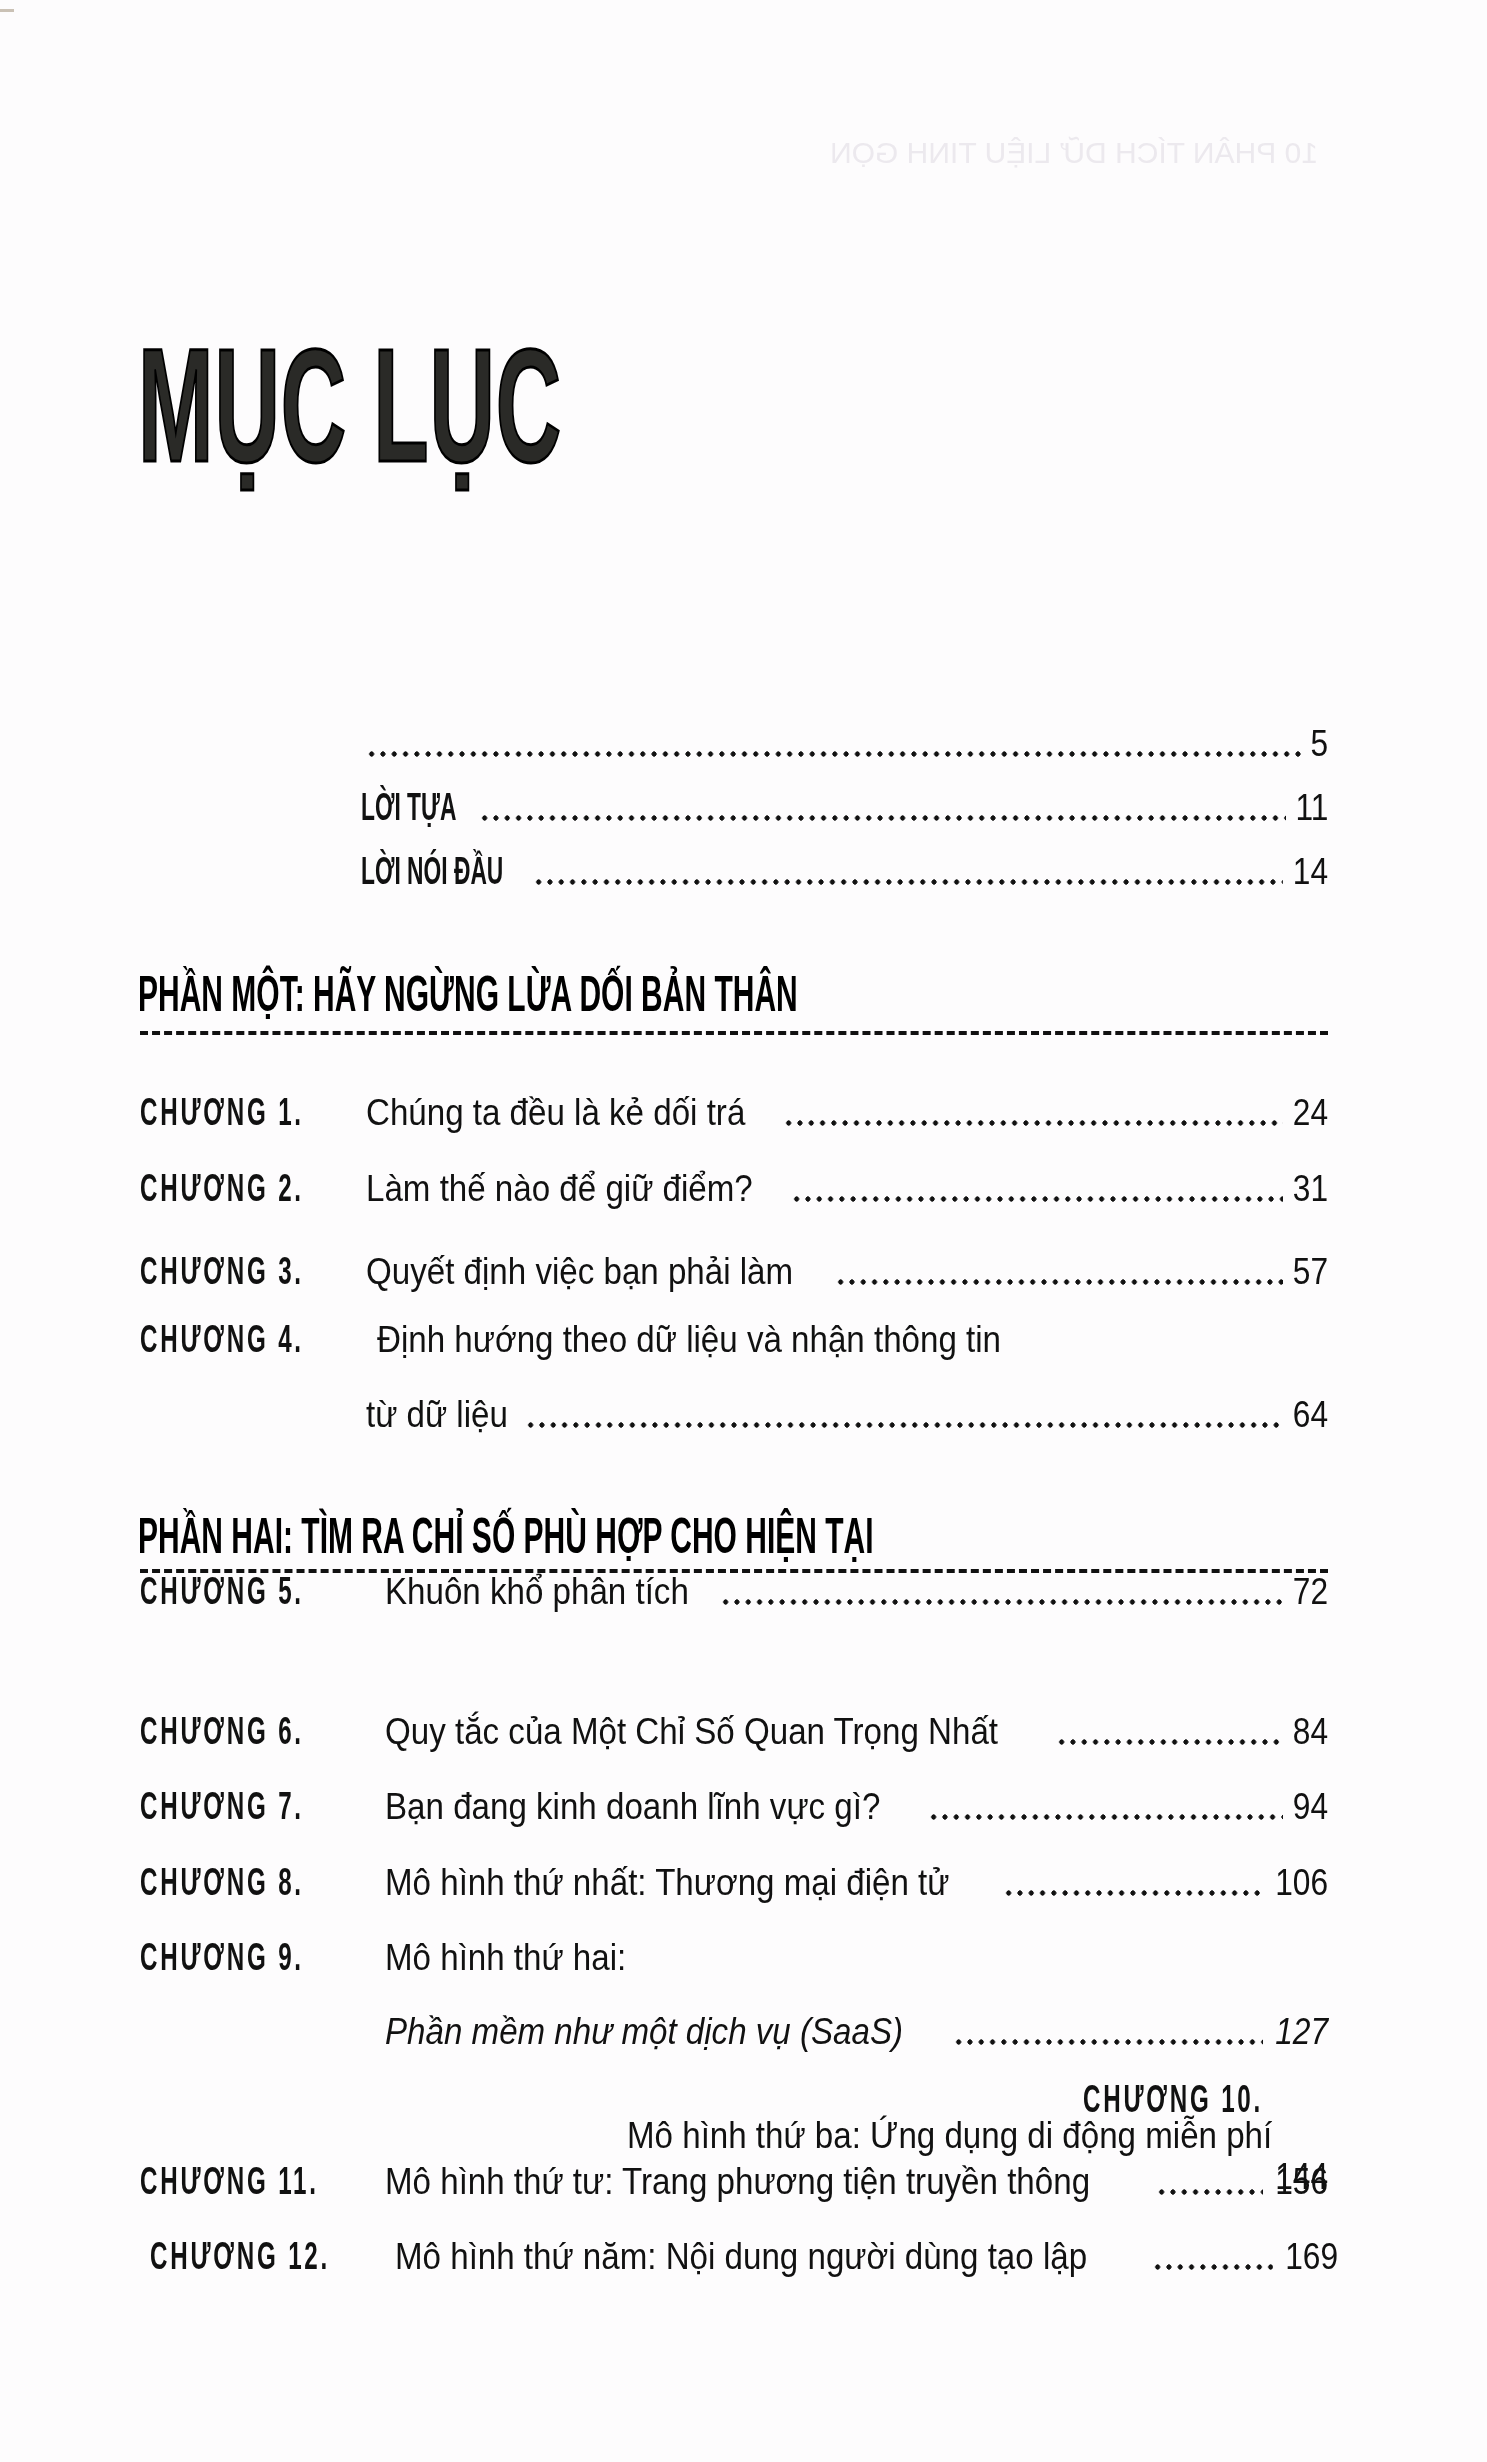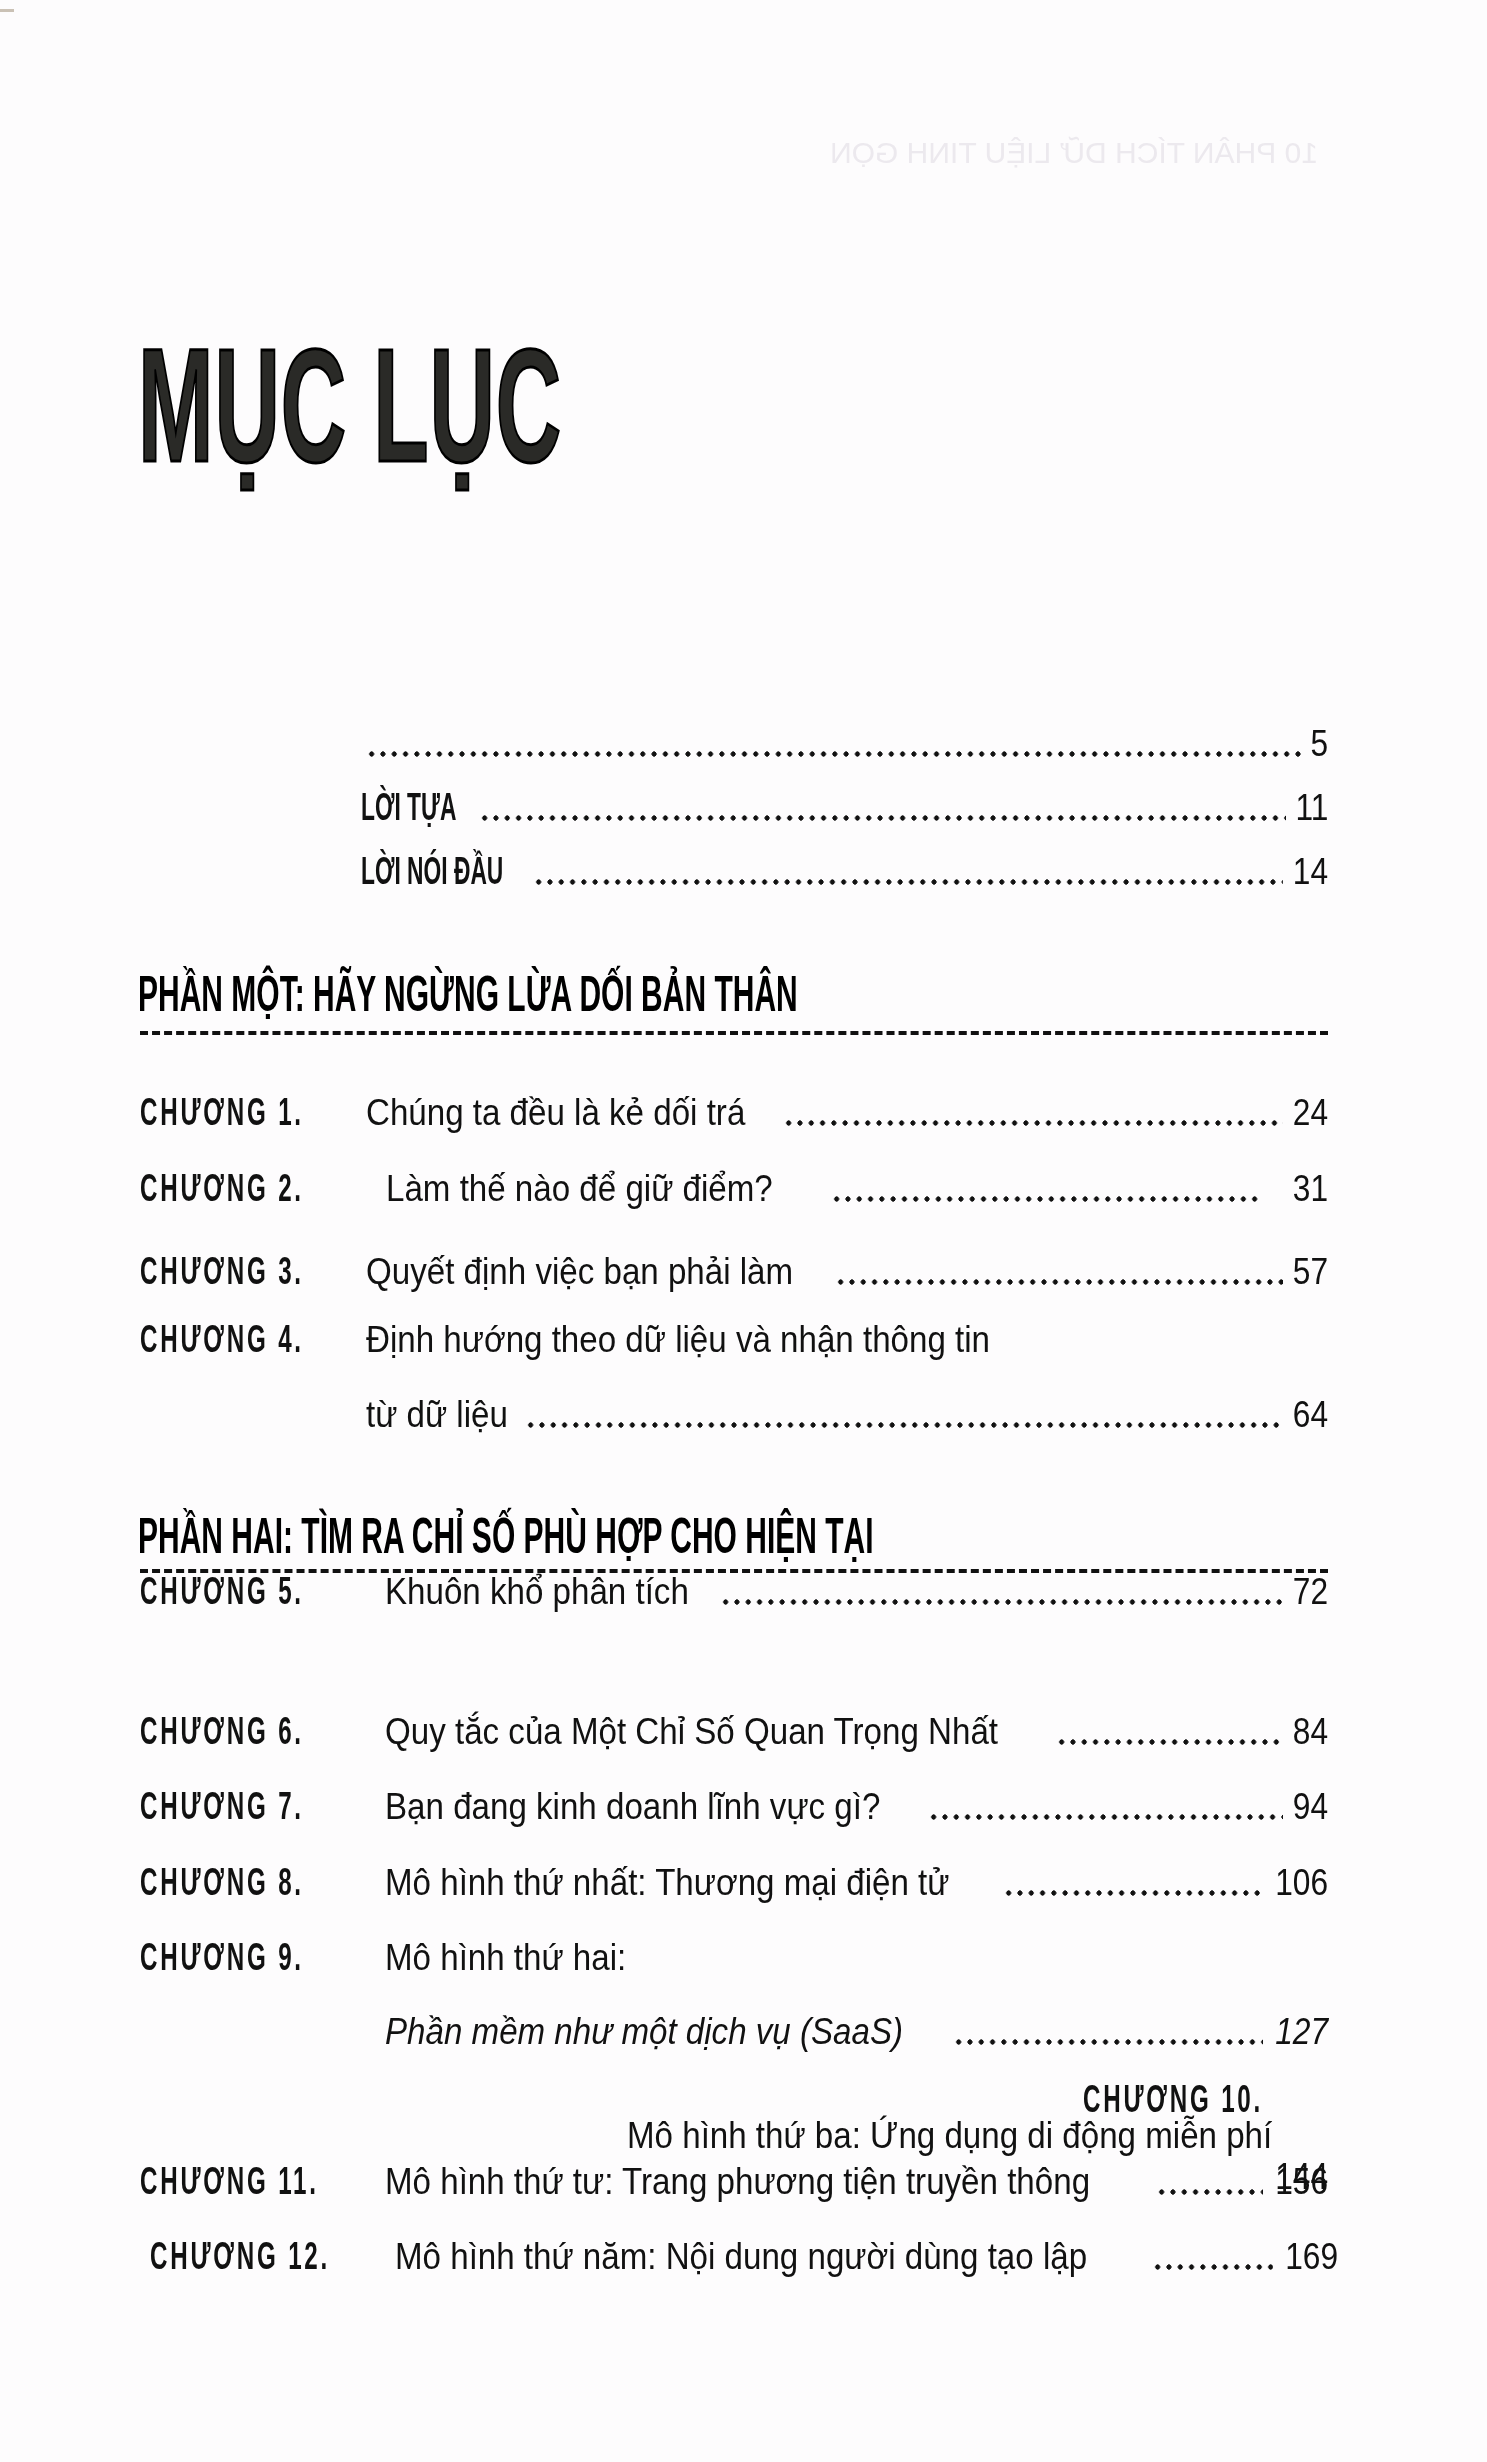--- a/index.html
+++ b/index.html
@@ -107,33 +107,33 @@
 
 <div class="part" style="top:969px;">PHẦN MỘT: HÃY NGỪNG LỪA DỐI BẢN THÂN</div>
 <div class="part-rule" style="top:1031px;"></div>
 
 <div class="ch-row" style="left:140px; top:1086px; width:1188px;">
   <span class="ch-label">CHƯƠNG 1.</span>
   <span class="ch-title">Chúng ta đều là kẻ dối trá</span>
   <span class="leader"></span>
   <span class="page-num">24</span>
 </div>
-<div class="ch-row" style="left:140px; top:1162px; width:1188px;gap:20px;">
+<div class="ch-row" style="left:140px; top:1162px; width:1188px;">
   <span class="ch-label">CHƯƠNG 2.</span>
   <span class="ch-title">Làm thế nào để giữ điểm?</span>
   <span class="leader"></span>
   <span class="page-num">31</span>
 </div>
 <div class="ch-row" style="left:140px; top:1237px; width:1188px;margin-top:8px;">
   <span class="ch-label">CHƯƠNG 3.</span>
   <span class="ch-title">Quyết định việc bạn phải làm</span>
   <span class="leader"></span>
   <span class="page-num">57</span>
 </div>
-<div class="ch-row" style="left:140px; top:1313px; width:1188px;">
+<div class="ch-row" style="left:140px; top:1313px; width:1188px;gap:11px;">
   <span class="ch-label">CHƯƠNG 4.</span>
   <span class="ch-title">Định hướng theo dữ liệu và nhận thông tin</span>
 </div>
 <div class="ch-row" style="left:366px; top:1388px; width:962px;">
   <span class="ch-title">từ dữ liệu</span>
   <span class="leader"></span>
   <span class="page-num">64</span>
 </div>
 
 <div class="part" style="top:1511px;">PHẦN HAI: TÌM RA CHỈ SỐ PHÙ HỢP CHO HIỆN TẠI</div>

